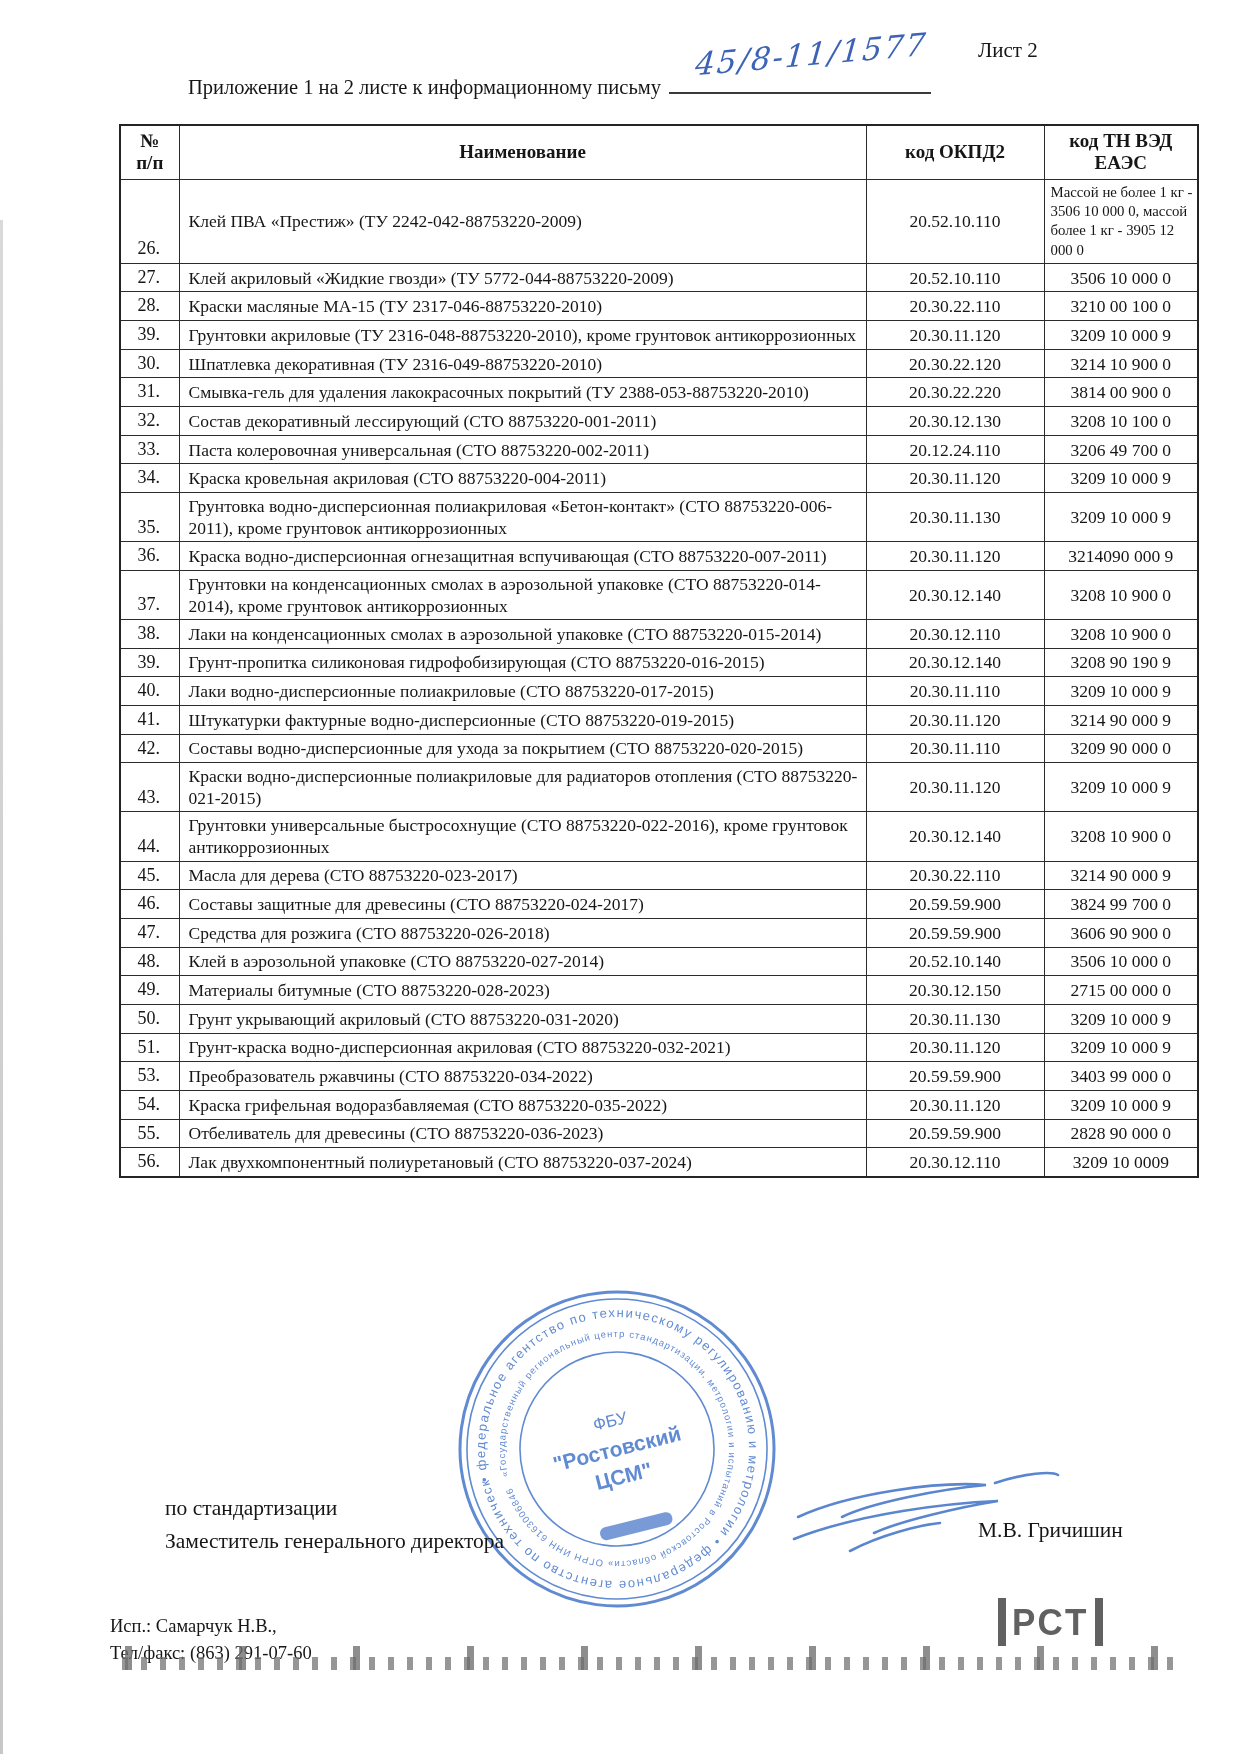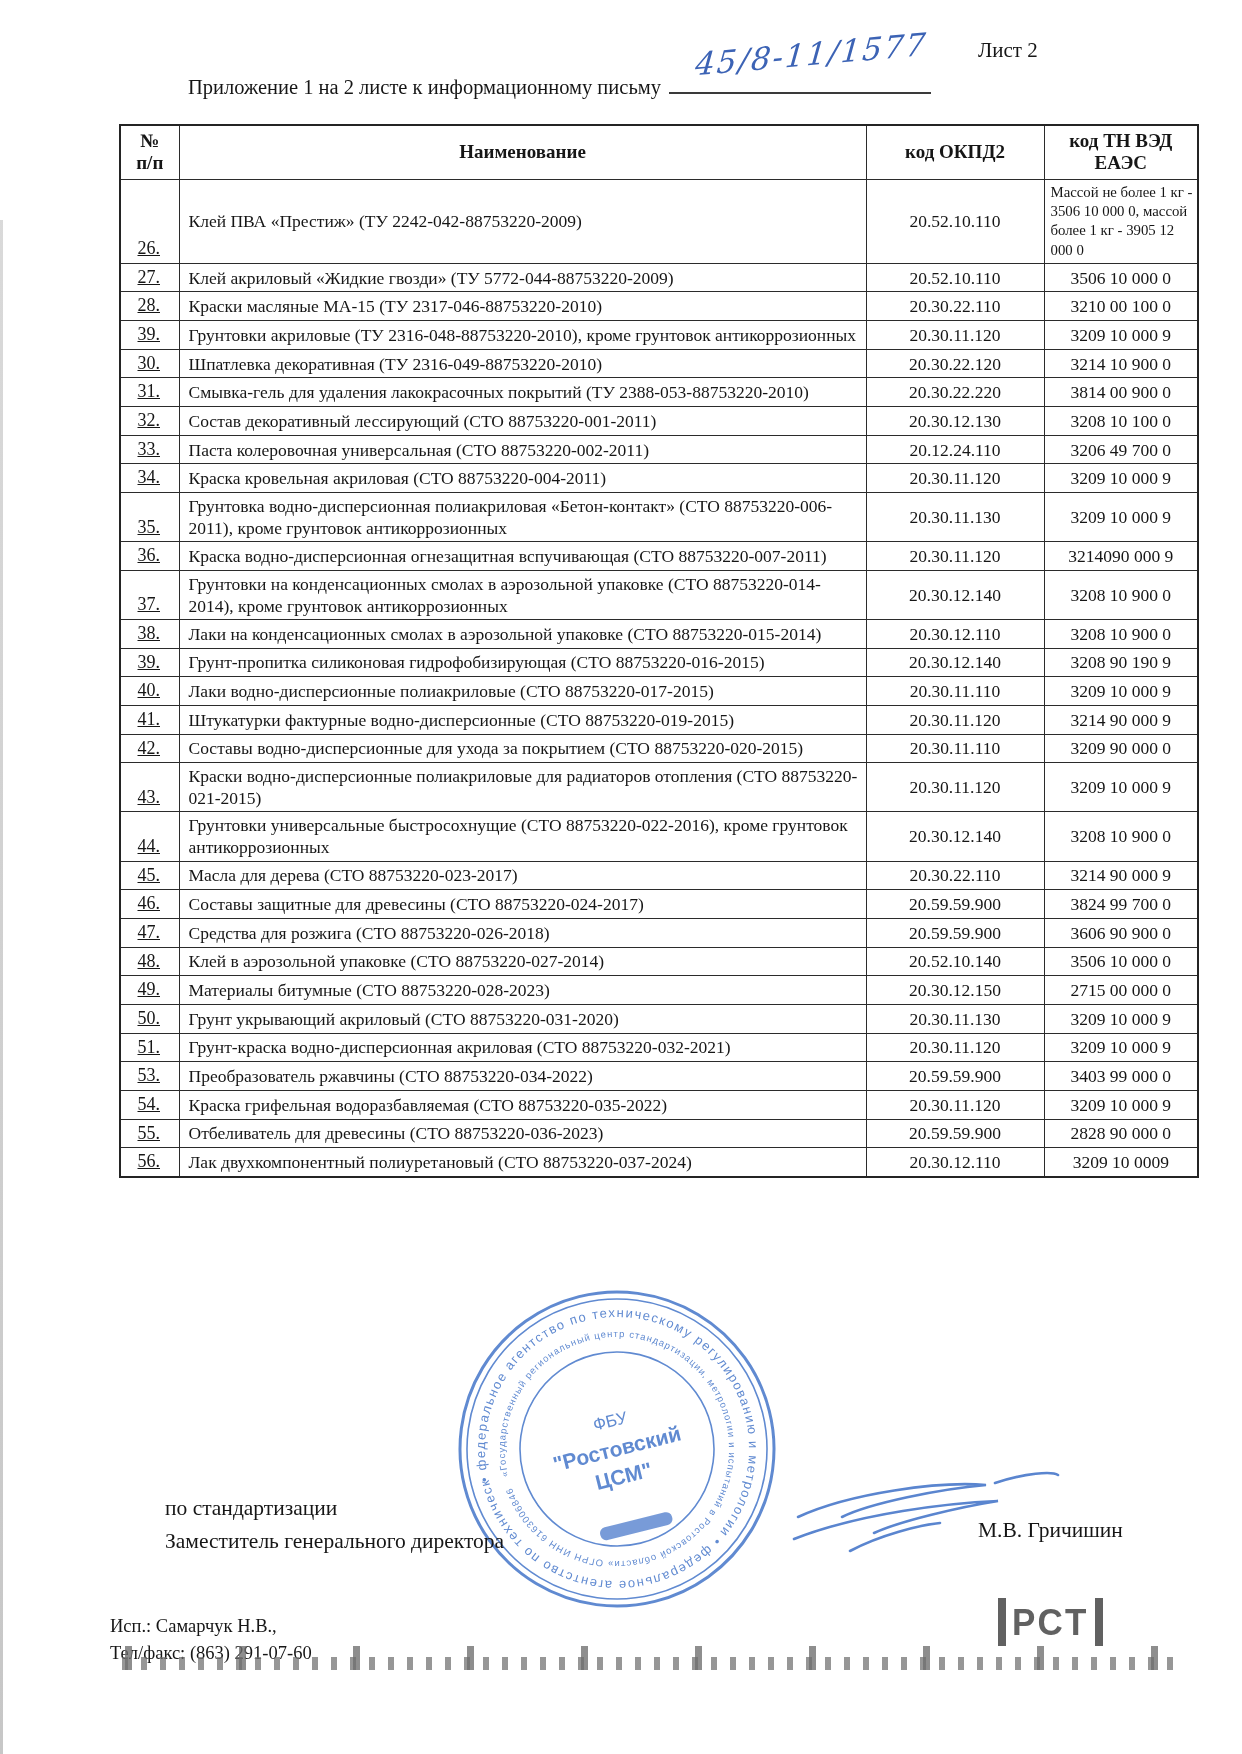--- a/index.html
+++ b/index.html
@@ -28,21 +28,21 @@
   table.doc{
     position:absolute; left:119px; top:124px; width:1078px;
     border-collapse:collapse; table-layout:fixed;
     font-size:17.5px; line-height:1.26;
   }
   table.doc col.w-num{width:59px;} table.doc col.w-name{width:687px;}
   table.doc col.w-okpd{width:178px;} table.doc col.w-tnved{width:154px;}
   table.doc th, table.doc td{ border:1.6px solid #2b2b2b; }
   table.doc{ border:2.4px solid #242424; }
   th{ font-size:19px; font-weight:bold; text-align:center; padding:4px 2px; line-height:1.18;}
-  td.c-num{ vertical-align:bottom; text-align:center; font-size:18px; padding:2px 2px 3px 0;text-decoration:underline; }
+  td.c-num{ vertical-align:bottom; text-align:center; font-size:18px; padding:2px 2px 3px 0; }
   td.c-name{ text-align:left; vertical-align:middle; padding:2px 8px 2px 9px;margin-top:10px; }
   td.c-okpd{ text-align:center; vertical-align:middle; padding:2px 2px; }
   td.c-tnved{ text-align:center; vertical-align:middle; padding:2px 3px; }
   td.c-tnved.tnved-long{ text-align:left; font-size:14.8px; line-height:1.3; padding:3px 3px 3px 6px; }
   
   .sign-block{ position:absolute; left:165px; top:1492px; font-size:21.5px; line-height:1.55; }
   .signer-name{ position:absolute; left:978px; top:1518px; font-size:21.5px; }
   .executor{ position:absolute; left:110px; top:1585px; font-size:18.5px; line-height:1.45;margin-top:28px; }
   
   .stamp{ position:absolute; left:452px; top:1284px; width:330px; height:330px; opacity:.85;

